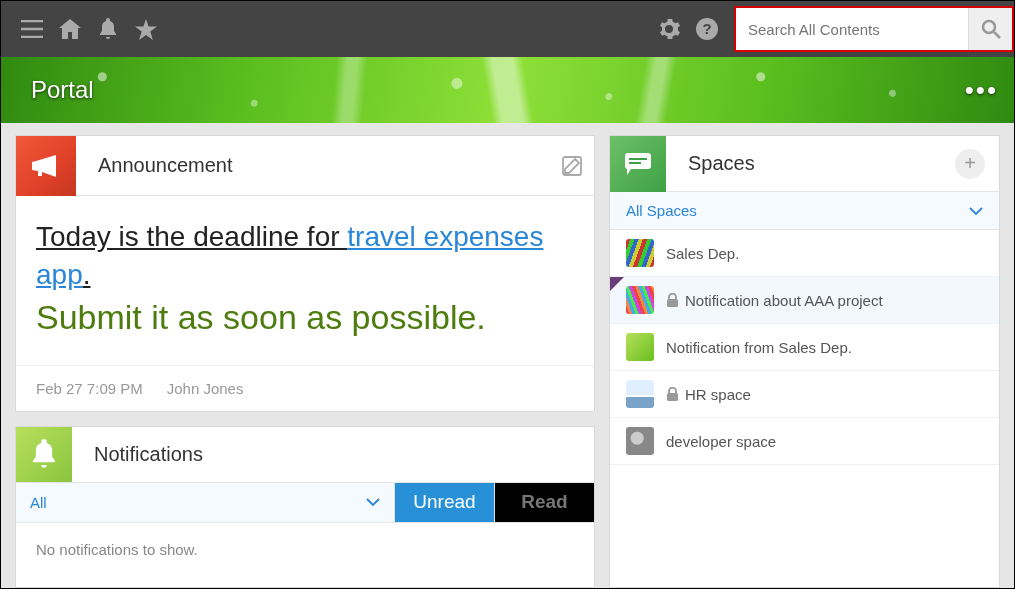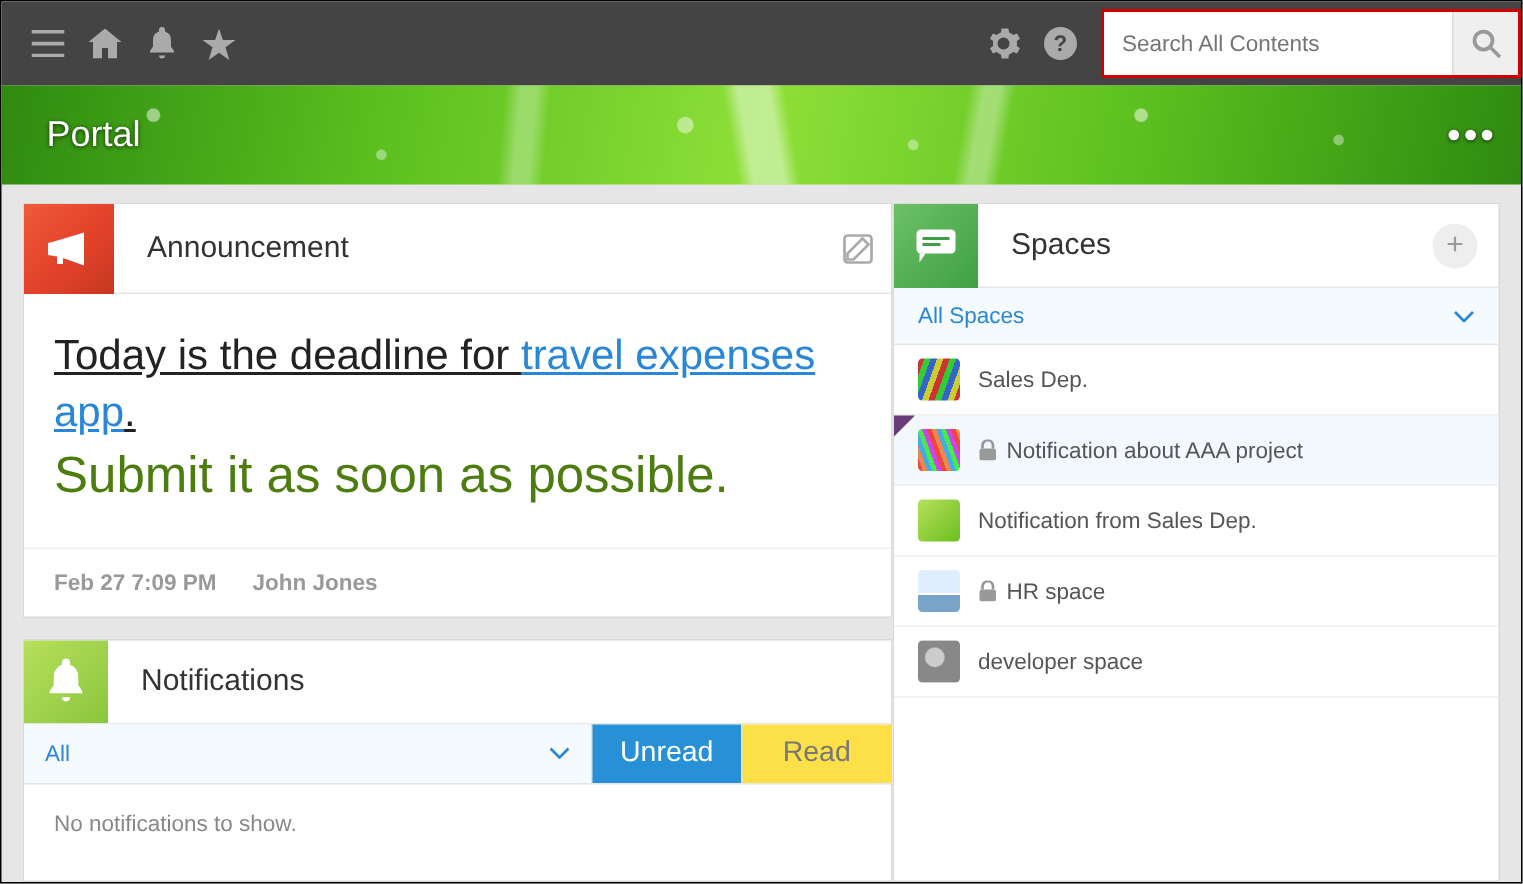--- a/index.html
+++ b/index.html
@@ -72,20 +72,21 @@
   }
   .banner-more {
     position: absolute; right: 16px; top: 50%; transform: translateY(-50%);
     color: #fff; font-size: 26px; letter-spacing: 2px; cursor: pointer;
   }
 
   
   .main {
     display: flex;
     padding: 12px 14px 0 14px;
+    gap: 14px;
     height: calc(100% - 56px - 66px);
   }
   .col-left { flex: 0 0 580px; display: flex; flex-direction: column; gap: 14px; }
   .col-right { flex: 1; display: flex; flex-direction: column; gap: 14px; }
 
   .card { background: #fff; border: 1px solid #d9d9d9; }
   .card-header {
     display: flex; align-items: center; height: 60px;
     border-bottom: 1px solid #e5e5e5;
   }
@@ -107,40 +108,40 @@
   .announce-body { padding: 22px 20px 10px 20px; }
   .announce-body h2 { font-size: 28px; font-weight: 400; line-height: 1.35; color: #222; }
   .announce-body h2 .underline { text-decoration: underline; text-align: right; }
   .announce-body h2 a { color: #2a86d6; text-decoration: underline; }
   .announce-body p { font-size: 34px; font-weight: 400; color: #4d7c0f; margin-top: 4px; }
   .announce-meta {
     border-top: 1px solid #eee;
     margin-top: 18px;
     padding: 14px 20px;
     color: #999; font-size: 15px;
-    display: flex; gap: 24px; font-weight: bold;
+    display: flex; gap: 24px;
   }
 
   
   .notif-filter {
     display: flex; height: 40px; border-bottom: 1px solid #e5e5e5;
     background: #f5faff;
   }
   .notif-all {
     flex: 1; display: flex; align-items: center;
     padding: 0 14px; color: #2a86d6; font-size: 15px; cursor: pointer;
     justify-content: space-between;
   }
   .notif-all svg { color:#2a86d6; }
   .notif-btn {
     width: 100px; display: flex; align-items: center; justify-content: center;
     font-size: 19px; cursor: pointer; border-left: 1px solid #e0e0e0;
   }
   .notif-btn.primary { background: #2790d6; color: #fff; }
-  .notif-btn.secondary { background: #fde047; color: #777; }
+  .notif-btn.secondary { background: #000000; color: #777; font-weight: bold; }
   .notif-empty { padding: 18px 20px; color: #888; font-size: 15px; }
 
   
   .assigned-row {
     display: flex; align-items: center; gap: 12px;
     padding: 10px 14px; background: #ededed;
   }
   .app-icon {
     width: 34px; height: 34px; border-radius: 7px;
     background: linear-gradient(180deg,#6fd1e8,#3aaed0);

